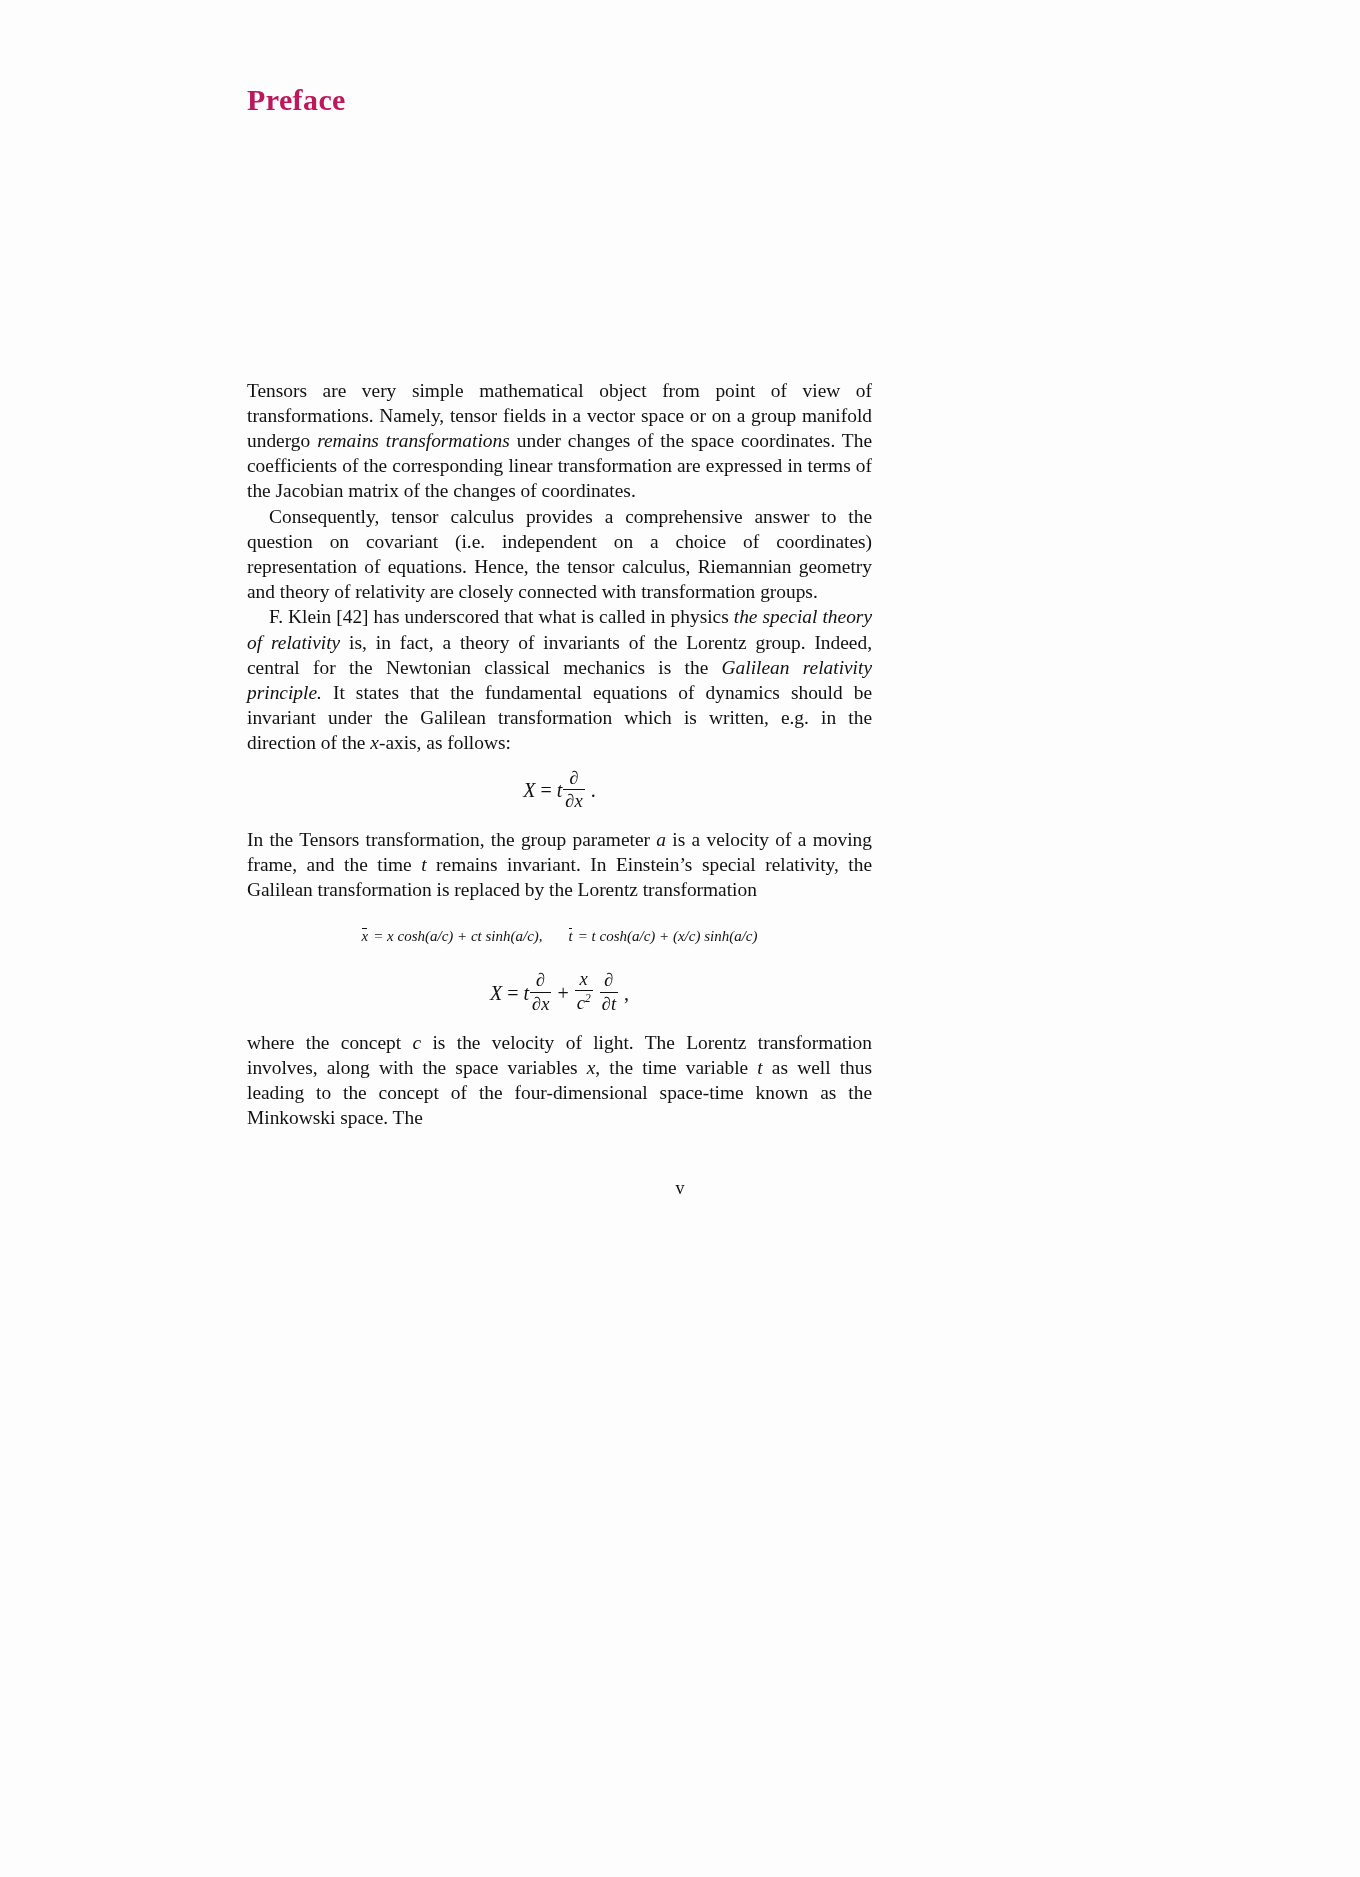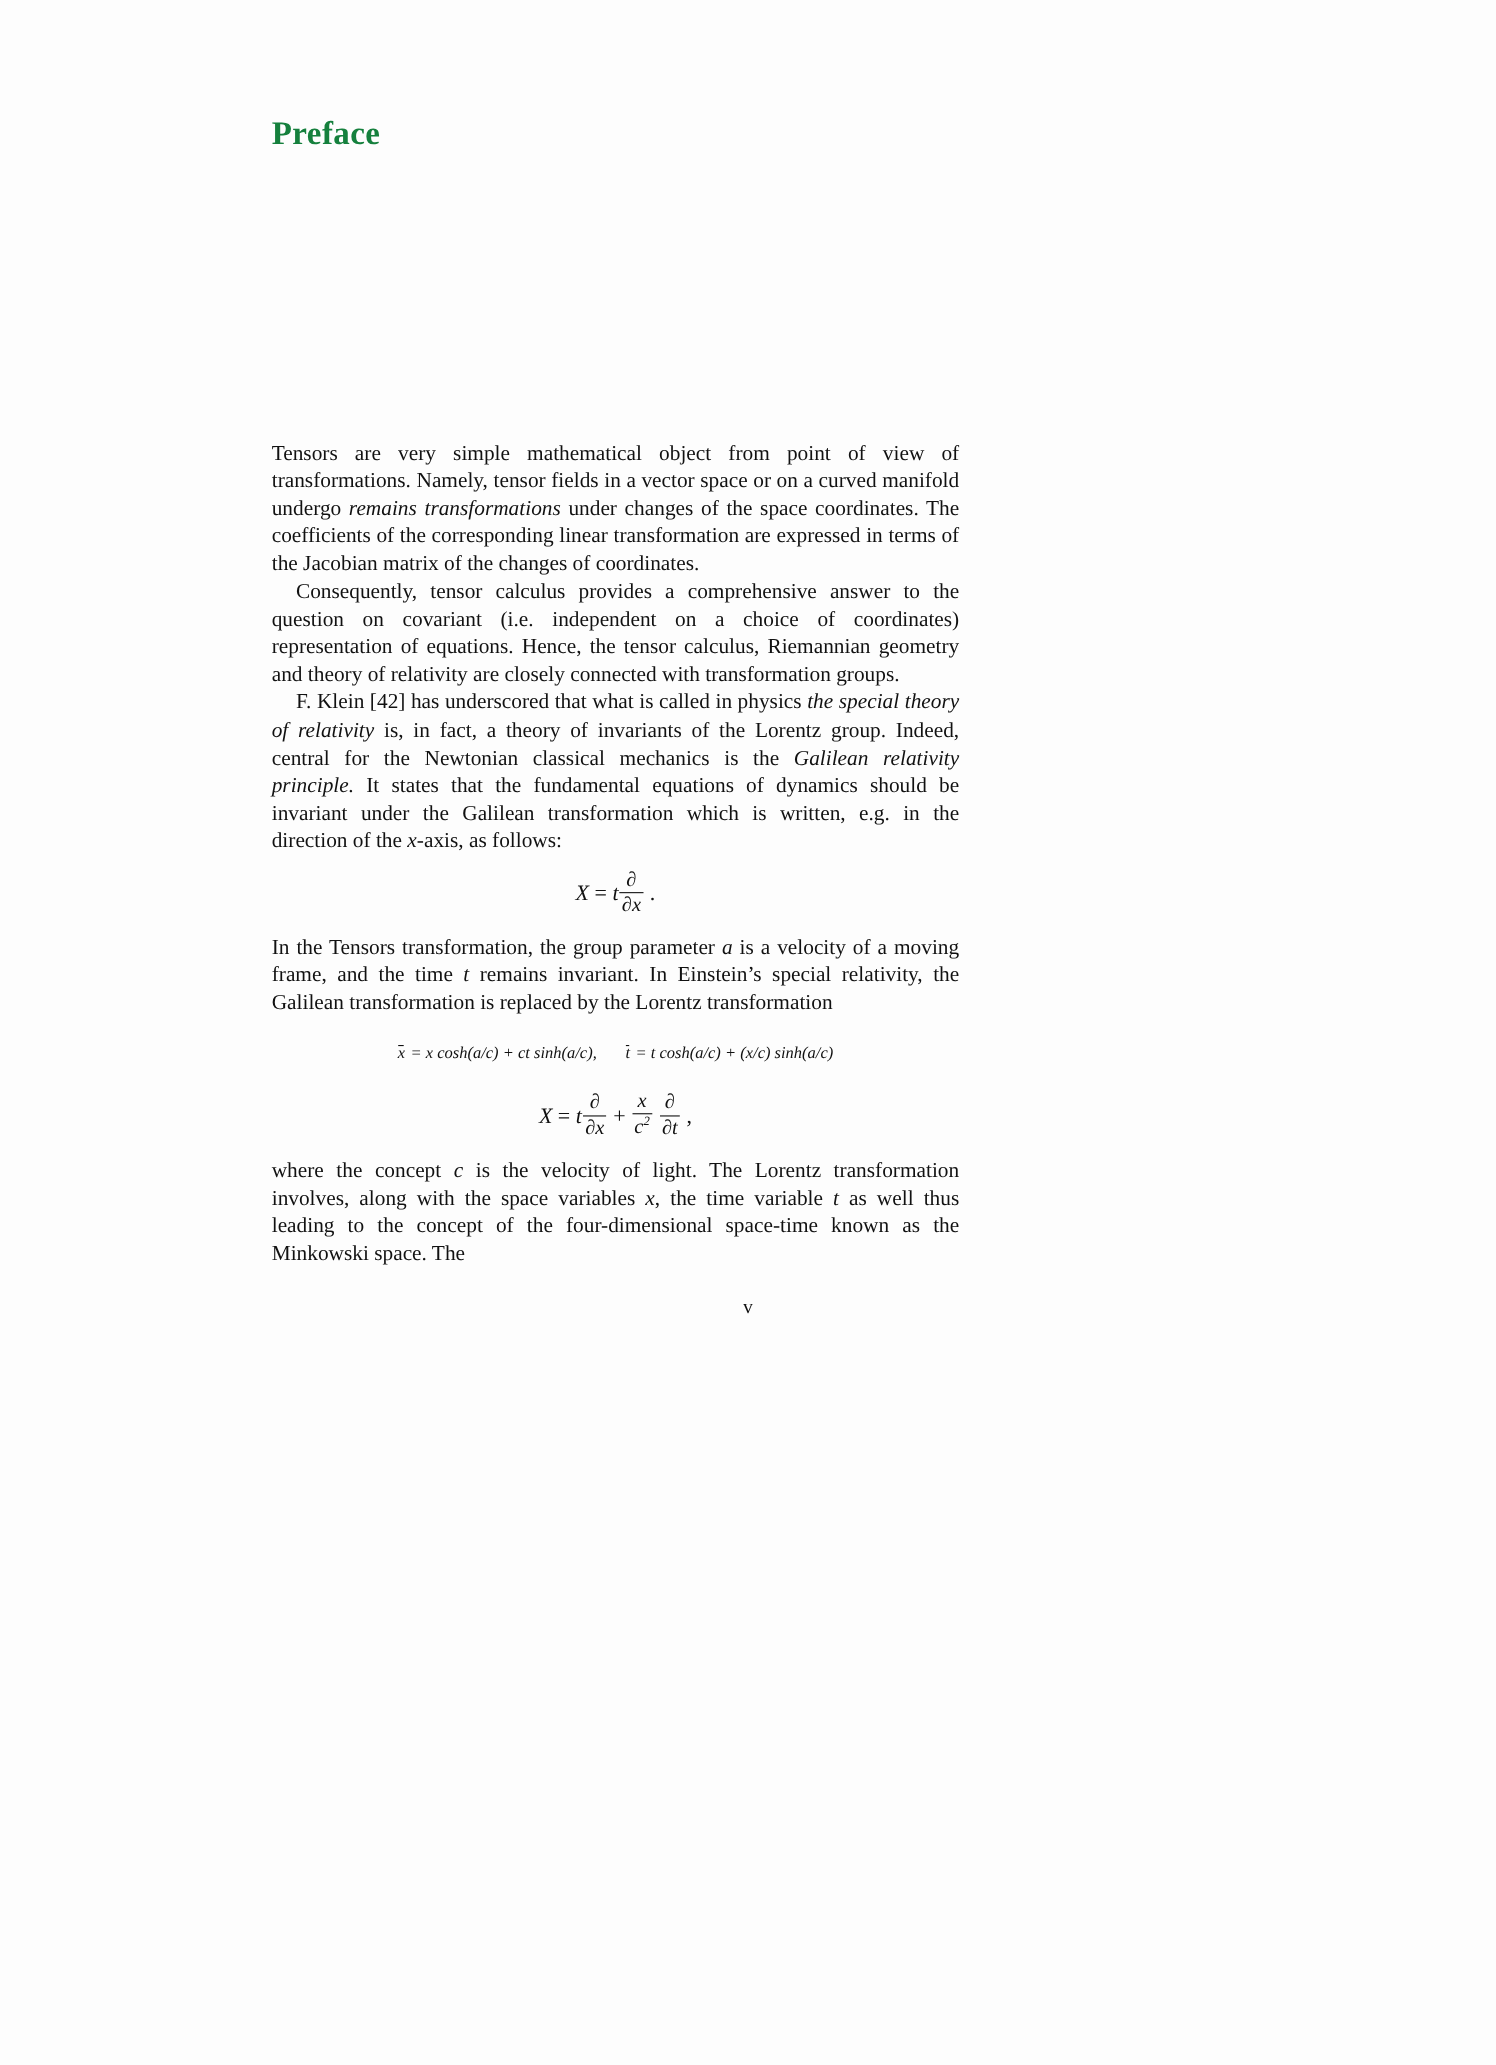--- a/index.html
+++ b/index.html
@@ -22,23 +22,23 @@
     left: 247px;
     top: 0;
     width: 625px;
   }
   .chapter-title {
     font-family: "Liberation Serif", "DejaVu Serif", serif;
     font-weight: bold;
     font-size: 30px;
     letter-spacing: 0.4px;
     margin: 0;
-    padding-top: 106px;
+    padding-top: 84px;
     line-height: 1.05;
-    color: #15803d;
+    color: #be185d;
   }
   .body-block {
     margin-top: 262px;
   }
   p.para {
     margin: 0;
     font-size: 19.4px;
     line-height: 25.2px;
     text-align: justify;
     text-justify: inter-word;
@@ -119,21 +119,21 @@
 
 <div class="page">
 
   <div class="content">
 
     <h1 class="chapter-title">Preface</h1>
 
     <div class="body-block">
 
       <p class="para">
-        <span>Tensors are very simple mathematical object from point of view of transformations. Namely, tensor fields in a vector space or on a curved manifold undergo </span><i>remains transformations</i><span> under changes of the space coordinates. The coefficients of the corresponding linear transformation are expressed in terms of the Jacobian matrix of the changes of coordinates.</span>
+        <span>Tensors are very simple mathematical object from point of view of transformations. Namely, tensor fields in a vector space or on a group manifold undergo </span><i>remains transformations</i><span> under changes of the space coordinates. The coefficients of the corresponding linear transformation are expressed in terms of the Jacobian matrix of the changes of coordinates.</span>
       </p>
 
       <p class="para indent">
         <span>Consequently, tensor calculus provides a comprehensive answer to the question on covariant (i.e. independent on a choice of coordinates) representation of equations. Hence, the tensor calculus, Riemannian geometry and theory of relativity are closely connected with transformation groups.</span>
       </p>
 
       <p class="para indent">
         <span>F. Klein [42] has underscored that what is called in physics </span><i>the special theory of relativity</i><span> is, in fact, a theory of invariants of the Lorentz group. Indeed, central for the Newtonian classical mechanics is the </span><i>Galilean relativity principle.</i><span> It states that the fundamental equations of dynamics should be invariant under the Galilean transformation which is written, e.g. in the direction of the </span><i>x</i><span>-axis, as follows:</span>
       </p>
 

